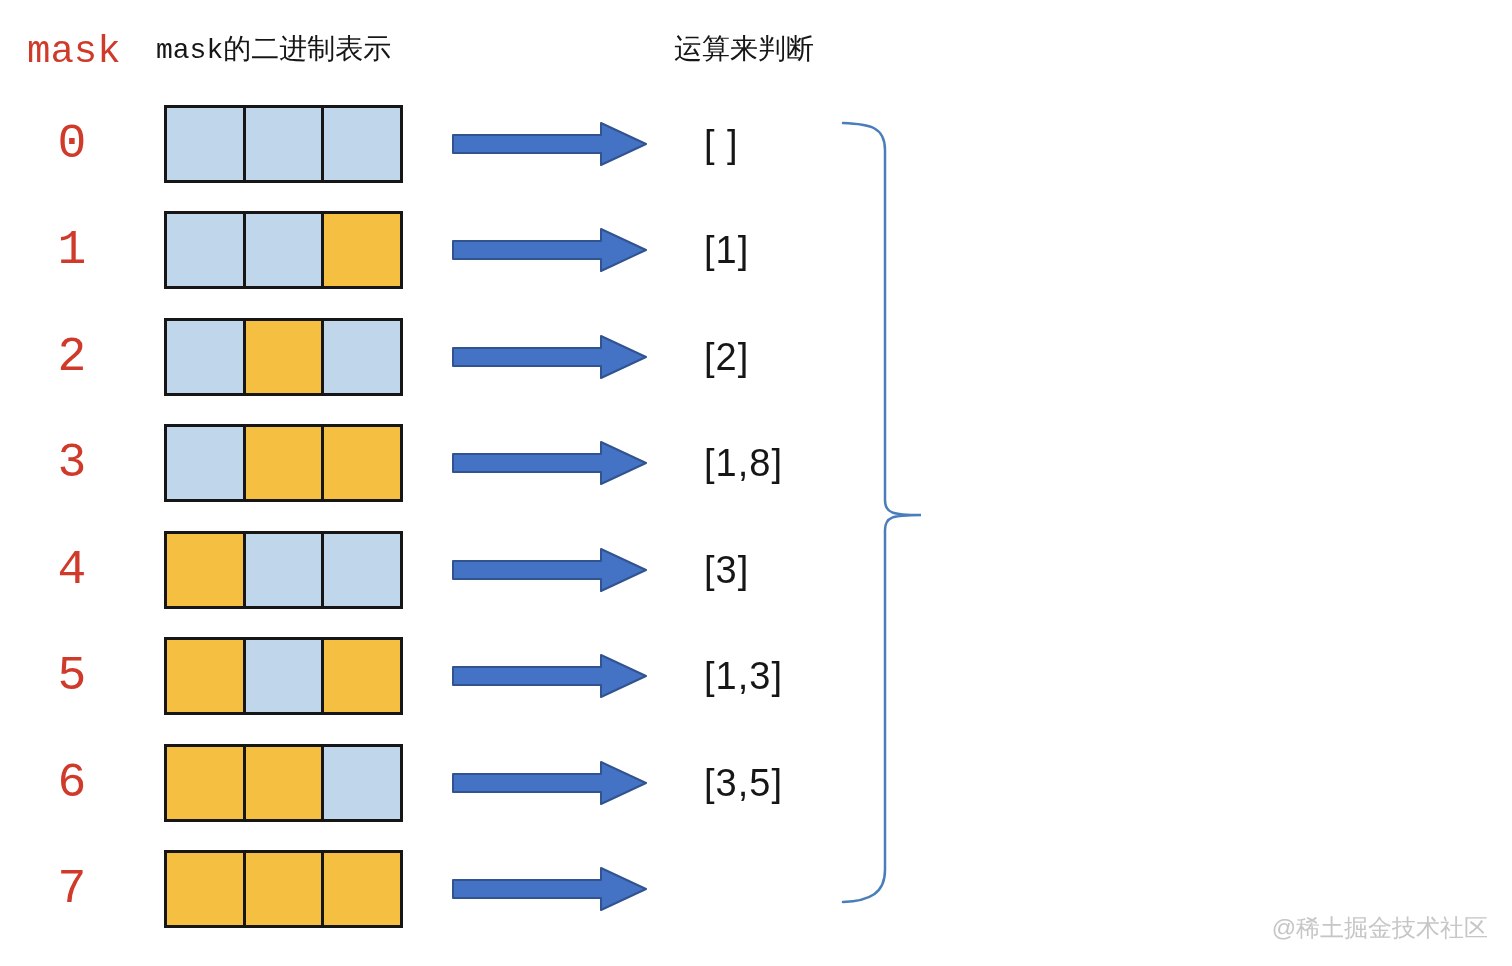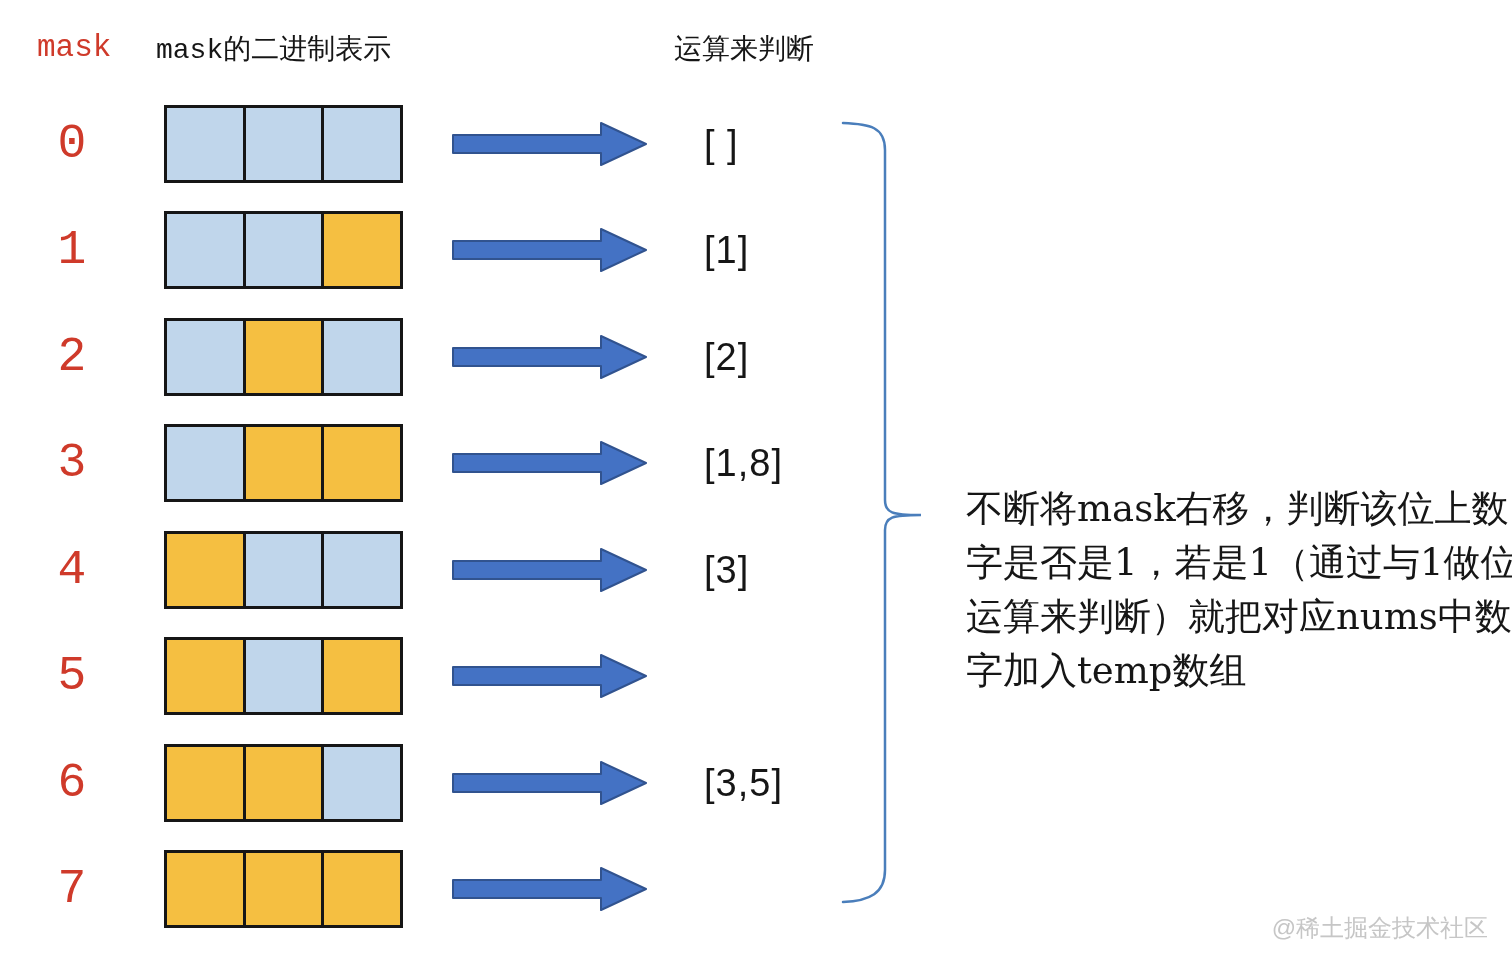--- a/index.html
+++ b/index.html
@@ -9,21 +9,21 @@
     height: 966px;
     background: #ffffff;
     overflow: hidden;
     font-family: "Liberation Sans", sans-serif;
     color: var(--text);
   }
   .mono { font-family: "Liberation Mono", "DejaVu Sans Mono", monospace; }
 
   
   .hdr { position: absolute; top: 30px; white-space: nowrap; }
-  .hdr-mask   { left: 37px;  font-size: 31px; color: var(--mask-red); }
+  .hdr-mask   { left: 27px;  font-size: 39px; color: var(--mask-red); }
   .hdr-binary { left: 156px; font-size: 28px; color: var(--text); }
   .hdr-temp   { left: 674px; font-size: 28px; color: var(--text); }
 
   
   .row { position: absolute; left: 0; width: 100%; height: 78px; }
   .mask-num {
     position: absolute; left: 40px; width: 64px; height: 78px;
     display: flex; align-items: center; justify-content: center;
     font-family: "Liberation Mono", "DejaVu Sans Mono", monospace;
     font-size: 48px; color: var(--mask-red);
@@ -164,20 +164,21 @@
   <div class="row" style="top:637px">
     <div class="mask-num">5</div>
     <div class="bits">
         <div class="cell bit-1"></div>
         <div class="cell bit-0"></div>
         <div class="cell bit-1"></div>
       </div>
     <svg class="arrow" viewBox="0 0 196 46" aria-hidden="true">
         <polygon points="1,14 149,14 149,2 194,23 149,44 149,32 1,32"></polygon>
       </svg>
+    <div class="temp-val">[1,3]</div>
   </div>
 
   <div class="row" style="top:744px">
     <div class="mask-num">6</div>
     <div class="bits">
         <div class="cell bit-1"></div>
         <div class="cell bit-1"></div>
         <div class="cell bit-0"></div>
       </div>
     <svg class="arrow" viewBox="0 0 196 46" aria-hidden="true">
@@ -195,22 +196,16 @@
       </div>
     <svg class="arrow" viewBox="0 0 196 46" aria-hidden="true">
         <polygon points="1,14 149,14 149,2 194,23 149,44 149,32 1,32"></polygon>
       </svg>
   </div>
 
   <svg class="brace" viewBox="0 0 100 795" aria-hidden="true">
     <path d="M13,8 C40,9 55,12 55,35 L55,385 C55,398 62,400 91,400 C62,400 55,402 55,415 L55,755 C55,778 40,786 13,787"></path>
   </svg>
 
-  <div class="annotation">
-    <div>不断将mask右移，判断该位上数</div>
-    <div>字是否是1，若是1（通过与1做位</div>
-    <div>运算来判断）就把对应nums中数</div>
-    <div>字加入temp数组</div>
-  </div>
 
   <div class="watermark">@稀土掘金技术社区</div>
 
 </div>
 
 </body></html>

